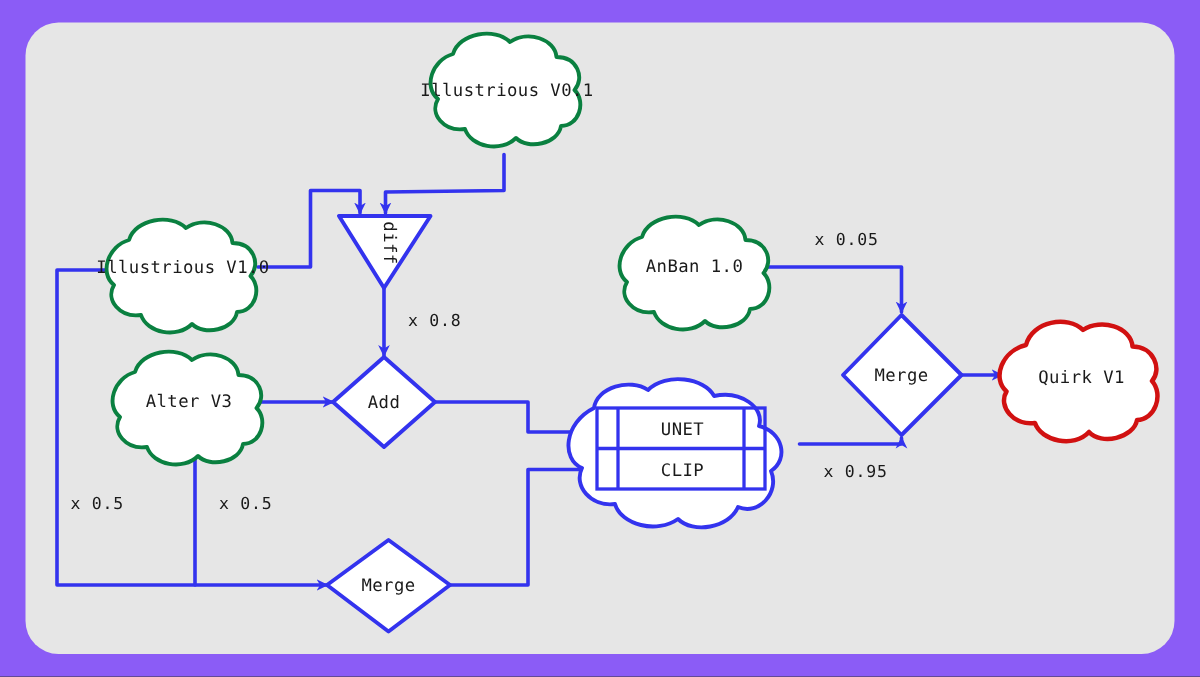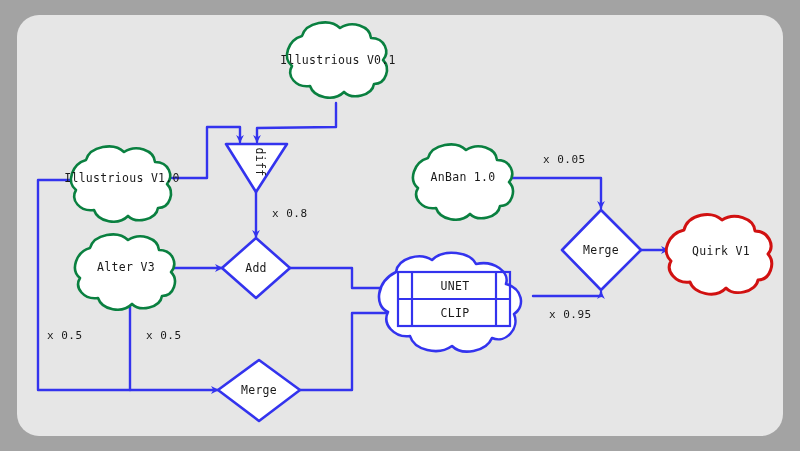--- a/index.html
+++ b/index.html
@@ -1,18 +1,18 @@
 <!DOCTYPE html>
 <html><head>
 <meta charset="utf-8">
 <style>
   html,body{margin:0;padding:0;background:#000;}
   body{width:800px;height:451px;overflow:hidden;
        font-family:"DejaVu Sans Mono","Liberation Mono",monospace;}
-  #stage{position:relative;width:800px;height:451px;background:#a3a3a3;}
+  #stage{position:relative;width:800px;height:451px;background:#8b5cf6;}
   #panel{position:absolute;left:17px;top:15px;width:766px;height:421px;
          background:#e6e6e6;border-radius:22px;}
   svg{position:absolute;left:0;top:0;width:800px;height:451px;}
   .nodelbl{font-family:"DejaVu Sans Mono","Liberation Mono",monospace;
            font-size:11.5px;fill:#1a1a1a;letter-spacing:.3px;}
   .edgelbl{font-family:"DejaVu Sans Mono","Liberation Mono",monospace;
            font-size:11px;fill:#1a1a1a;letter-spacing:.5px;}
 </style>
 </head>
 <body>

